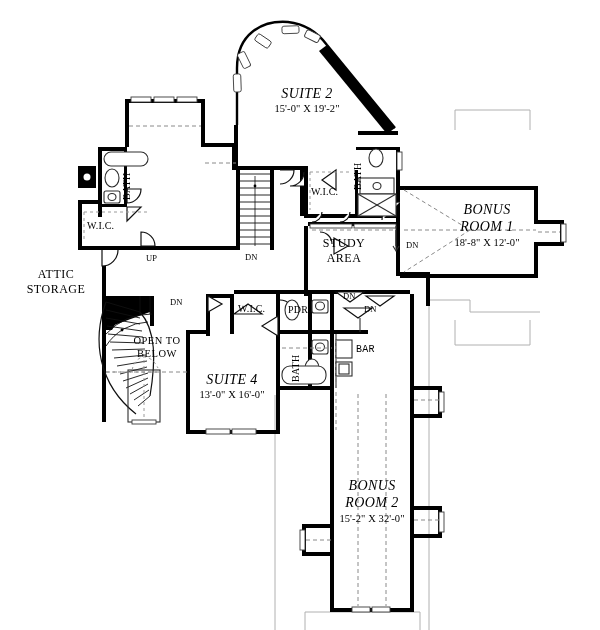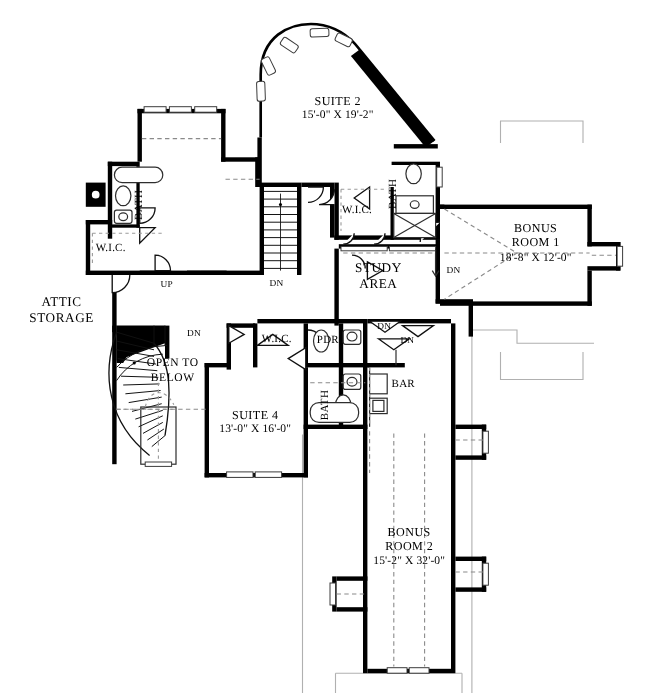--- a/index.html
+++ b/index.html
@@ -33,21 +33,22 @@
     text-align: center;
     color: #000000;
     line-height: 1.12;
     letter-spacing: 0.4px;
     white-space: nowrap;
     font-family: "Liberation Serif", "DejaVu Serif", serif;
     pointer-events: none;
   }
   .lbl-name {
     display: block;
-    font-size: 11px;
+    font-size: 14px;
+    font-style: italic;
   }
   .lbl-dim {
     display: block;
     font-size: 10.5px;
     margin-top: 1px;
     letter-spacing: 0.1px;
   }
   .small-label {
     position: absolute;
     font-size: 10px;
@@ -440,35 +441,35 @@
   <div class="two-line" style="left:308px; top:236px; width:72px;">
     <span>STUDY</span><br>
     <span>AREA</span>
   </div>
 
   <div class="two-line" style="left:16px; top:250px; width:80px;margin-top:17px;">
     <span>ATTIC</span><br>
     <span>STORAGE</span>
   </div>
 
-  <div class="two-line" style="left:118px; top:324px; width:78px; font-size:10.5px;">
+  <div class="two-line" style="left:118px; top:334px; width:78px; font-size:10.5px;">
     <span>OPEN TO</span><br>
     <span>BELOW</span>
   </div>
 
   <div class="vert-label" style="left:121px; top:200px;">BATH</div>
   <div class="vert-label" style="left:352px; top:190px;">BATH</div>
   <div class="vert-label" style="left:290px; top:382px;">BATH</div>
 
   <div class="small-label" style="left:87px; top:220px;">W.I.C.</div>
   <div class="small-label" style="left:311px; top:186px;">W.I.C.</div>
   <div class="small-label" style="left:238px; top:303px;">W.I.C.</div>
 
   <div class="small-label" style="left:288px; top:304px;">PDR</div>
-  <div class="small-label" style="left:356px; top:344px;">BAR</div>
+  <div class="small-label" style="left:356px; top:344px;font-family:Liberation Mono, monospace;">BAR</div>
 
   <div class="tiny-label" style="left:146px; top:253px;">UP</div>
   <div class="tiny-label" style="left:245px; top:252px;">DN</div>
   <div class="tiny-label" style="left:170px; top:297px;">DN</div>
   <div class="tiny-label" style="left:406px; top:240px;">DN</div>
   <div class="tiny-label" style="left:364px; top:304px;">DN</div>
   <div class="tiny-label" style="left:343px; top:291px;">DN</div>
 
 </div>
 

